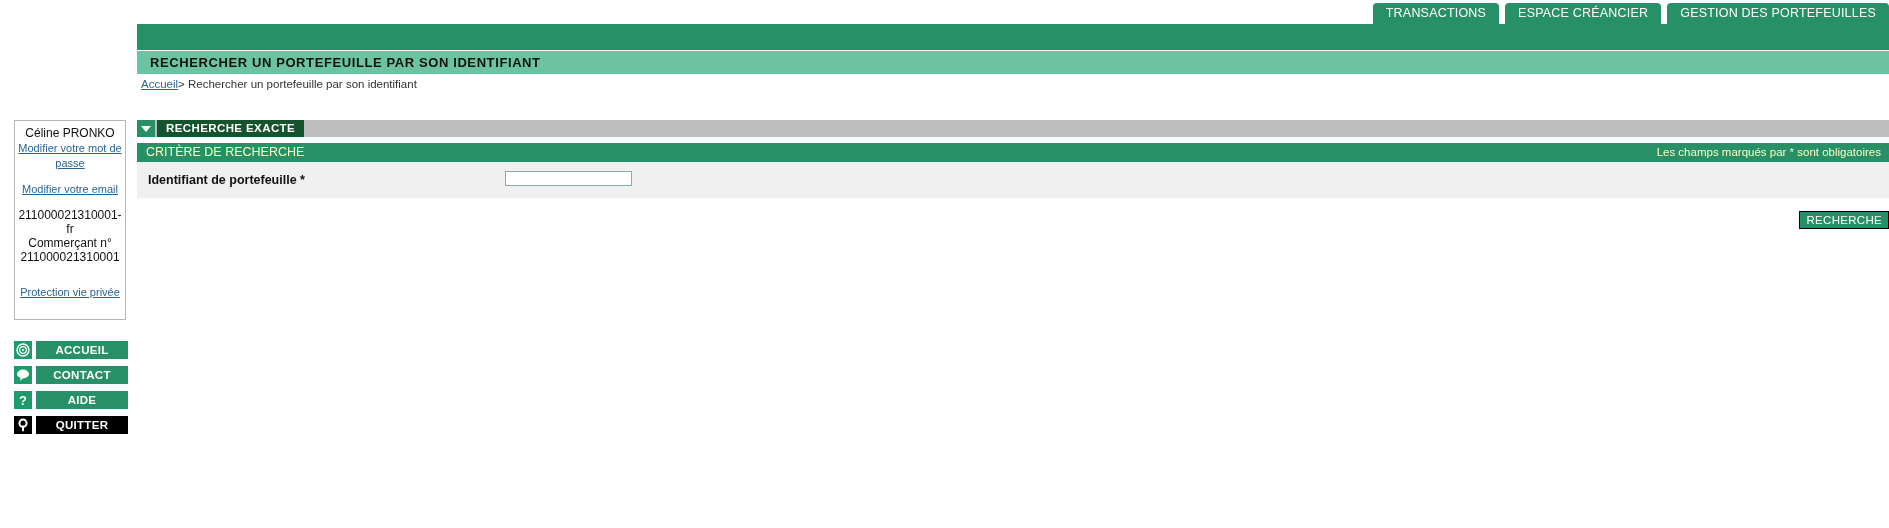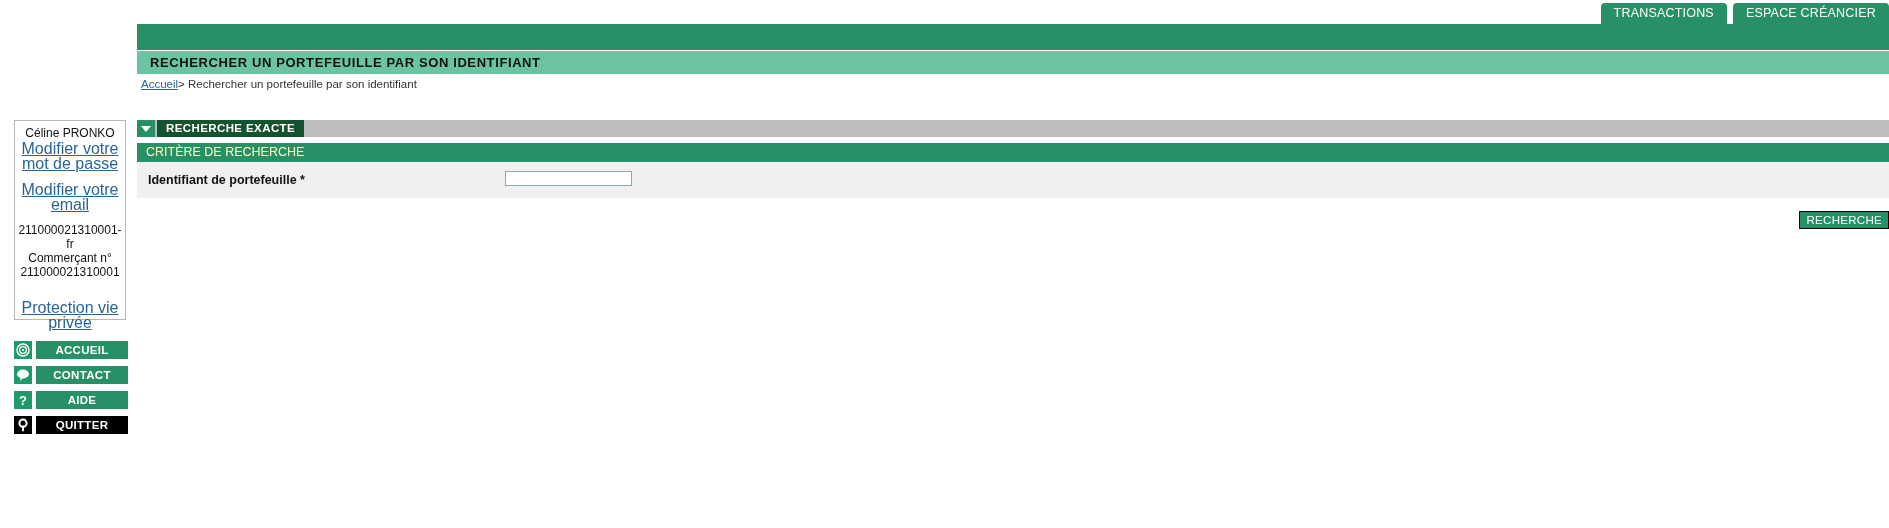--- a/index.html
+++ b/index.html
@@ -223,21 +223,21 @@
   }
   .user-name {
     font-size: 12px;
     color: #111111;
     line-height: 15px;
   }
   .user-box a {
     display: block;
     color: #2a6496;
     text-decoration: underline;
-    font-size: 16px;
+    font-size: 11px;
     line-height: 15px;
   }
   .gap-8 { height: 11px; }
   .merchant-id {
     font-size: 12px;
     font-weight: normal;
     color: #111111;
     line-height: 14px;
     word-break: break-all;
     padding: 0 2px;
@@ -289,20 +289,21 @@
 
   svg { display: block; }
 </style>
 </head>
 <body>
 
 <div class="topbar">
   <div class="tabs">
     <div class="tab">TRANSACTIONS</div>
     <div class="tab">ESPACE CRÉANCIER</div>
+    <div class="tab">GESTION DES PORTEFEUILLES</div>
   </div>
 </div>
 
 <div class="content">
 
   <div class="band-dark"></div>
 
   <div class="band-title">RECHERCHER UN PORTEFEUILLE PAR SON IDENTIFIANT</div>
 
   <div class="breadcrumb">
@@ -310,20 +311,21 @@
     <span>Rechercher un portefeuille par son identifiant</span>
   </div>
 
   <div class="panel-tabrow">
     <div class="tri-box"></div>
     <div class="tab-exacte">RECHERCHE EXACTE</div>
   </div>
 
   <div class="section-head">
     <span>CRITÈRE DE RECHERCHE</span>
+    <span class="req">Les champs marqués par * sont obligatoires</span>
   </div>
 
   <div class="form-row">
     <span class="form-label">Identifiant de portefeuille *</span>
     <input class="form-input" type="text" placeholder="" value="" style="">
   </div>
 
   <button class="btn-search">RECHERCHE</button>
 </div>
 

